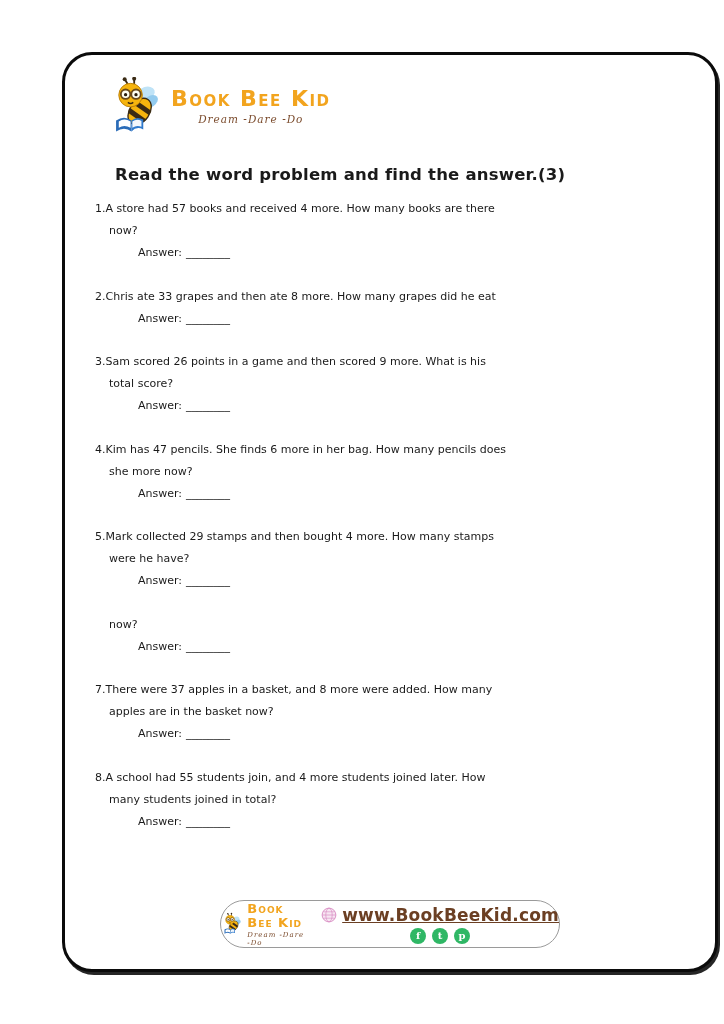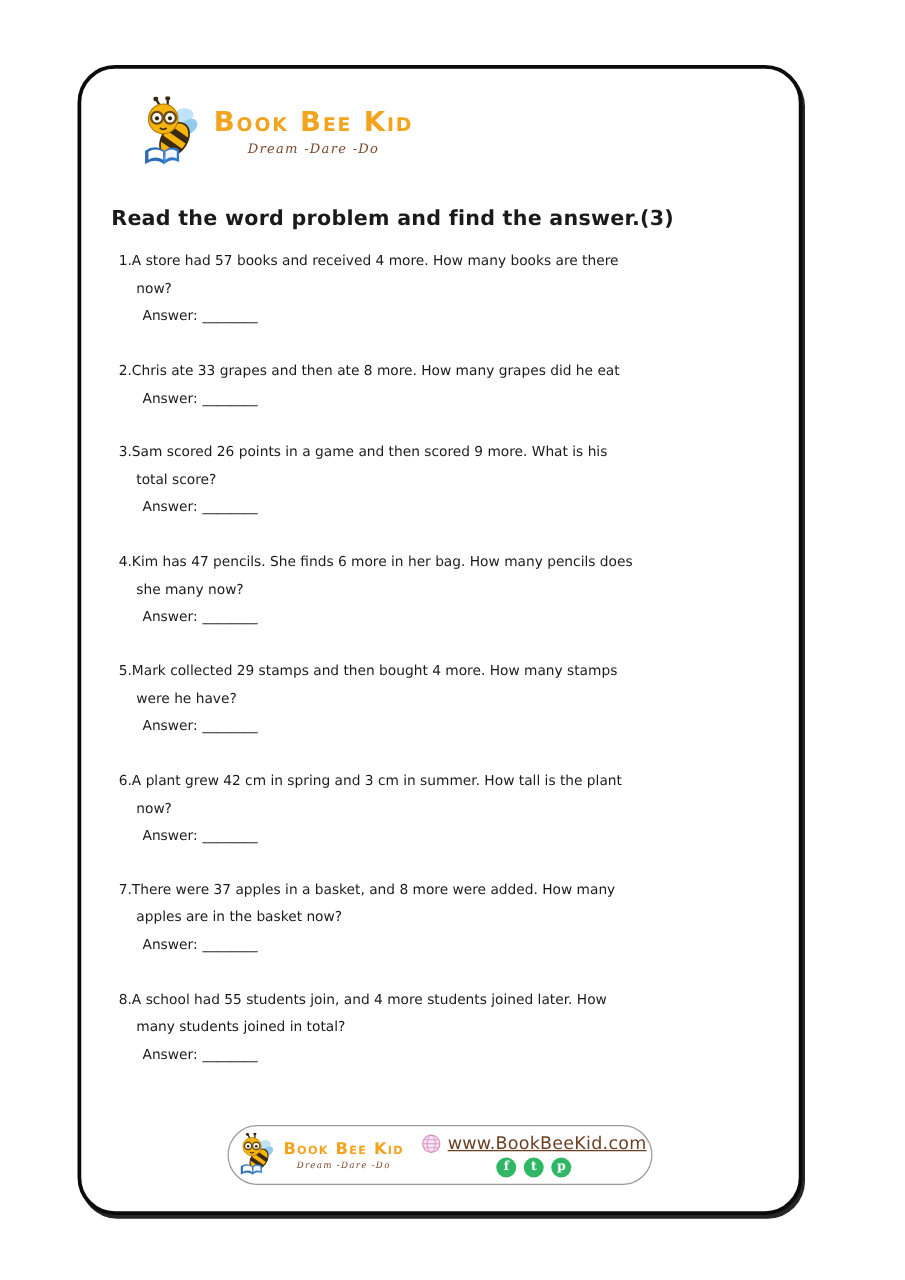--- a/index.html
+++ b/index.html
@@ -2,65 +2,65 @@
 <html><head>
 <meta charset="utf-8">
 <style>
   html,body{margin:0;padding:0;}
   body{
     width:724px;height:1024px;background:#ffffff;position:relative;
     font-family:"DejaVu Sans","Liberation Sans",sans-serif;color:#1a1a1a;
     -webkit-font-smoothing:antialiased;
   }
   .page{
-    position:absolute;left:62px;top:52px;width:580px;height:920px;
+    position:absolute;left:62px;top:52px;width:656px;height:920px;
     box-sizing:border-box;border:3.5px solid #0b0b0b;border-radius:30px;
     box-shadow:2px 3px 0 rgba(0,0,0,0.85);
     background:#fff;overflow:hidden;
   }
   
   .brand{display:flex;align-items:center;margin:22px 0 0 42px;}
   .brand .bee{width:58px;height:58px;flex:0 0 auto;}
   .brand-text{margin-left:6px;display:flex;flex-direction:column;align-items:center;}
   .brand-name{
     font-weight:bold;font-variant:small-caps;letter-spacing:1.5px;
     font-size:22px;line-height:24px;color:#F2A41E;
   }
   .brand-tagline{
     font-family:"DejaVu Serif","Liberation Serif",serif;font-style:italic;
     font-size:10.5px;color:#7A4A2B;margin-top:2px;letter-spacing:1px;
   }
   
   .title{
     font-weight:bold;font-size:16.5px;letter-spacing:.2px;
-    margin:30px 0 0 24px;white-space:nowrap;
+    margin:30px 0 0 50px;white-space:nowrap;
   }
   .problems{margin:14px 0 0 30px;font-size:11px;line-height:22px;}
   .problem{margin-bottom:21.5px;}
   .p-line1{white-space:nowrap;}
   .p-line2{margin-left:14px;white-space:nowrap;}
-  .p-answer{margin-left:19px;white-space:nowrap;}
+  .p-answer{margin-left:43px;white-space:nowrap;}
   .blank{letter-spacing:0;margin-left:4px;}
   
   .footer-card{
     position:absolute;left:50%;bottom:21px;transform:translateX(-50%);
     width:340px;height:48px;box-sizing:border-box;
     border:1.5px solid #9a9a9a;border-radius:24px;background:#fff;
     display:flex;align-items:center;justify-content:center;gap:14px;
   }
   .footer-brand{display:flex;align-items:center;}
   .footer-brand .bee{width:36px;height:36px;}
   .footer-brand .brand-text{margin-left:4px;}
   .footer-brand .brand-name{font-size:13px;line-height:14px;letter-spacing:1px;}
   .footer-brand .brand-tagline{font-size:7px;margin-top:1px;}
   .footer-right{display:flex;flex-direction:column;align-items:center;gap:3px;}
   .site-row{display:flex;align-items:center;gap:5px;}
   .globe{width:16px;height:16px;}
   .site-link{
-    font-weight:normal;font-size:14px;color:#6B3F23;
+    font-weight:bold;font-size:17px;color:#6B3F23;
     text-decoration:underline;letter-spacing:.2px;
   }
   .social-row{display:flex;gap:6px;}
   .social{
     width:16px;height:16px;border-radius:50%;background:#2FB765;color:#fff;
     font-weight:bold;font-size:10px;line-height:16px;text-align:center;
     font-family:"DejaVu Serif","Liberation Serif",serif;
   }
 </style>
 </head>
@@ -145,36 +145,35 @@
     <div class="problem">
       <div class="p-line1">3.Sam scored 26 points in a game and then scored 9 more. What is his</div>
       <div class="p-line2">total score?</div>
       <div class="p-answer">
         <span>Answer:</span><span class="blank">________</span>
       </div>
     </div>
 
     <div class="problem">
       <div class="p-line1">4.Kim has 47 pencils. She finds 6 more in her bag. How many pencils does</div>
-      <div class="p-line2">she many now?</div>
+      <div class="p-line2">she more now?</div>
       <div class="p-answer">
         <span>Answer:</span><span class="blank">________</span>
       </div>
     </div>
 
     <div class="problem">
       <div class="p-line1">5.Mark collected 29 stamps and then bought 4 more. How many stamps</div>
       <div class="p-line2">were he have?</div>
       <div class="p-answer">
         <span>Answer:</span><span class="blank">________</span>
       </div>
     </div>
 
     <div class="problem">
-      <div class="p-line1">6.A plant grew 42 cm in spring and 3 cm in summer. How tall is the plant</div>
       <div class="p-line2">now?</div>
       <div class="p-answer">
         <span>Answer:</span><span class="blank">________</span>
       </div>
     </div>
 
     <div class="problem">
       <div class="p-line1">7.There were 37 apples in a basket, and 8 more were added. How many</div>
       <div class="p-line2">apples are in the basket now?</div>
       <div class="p-answer">

